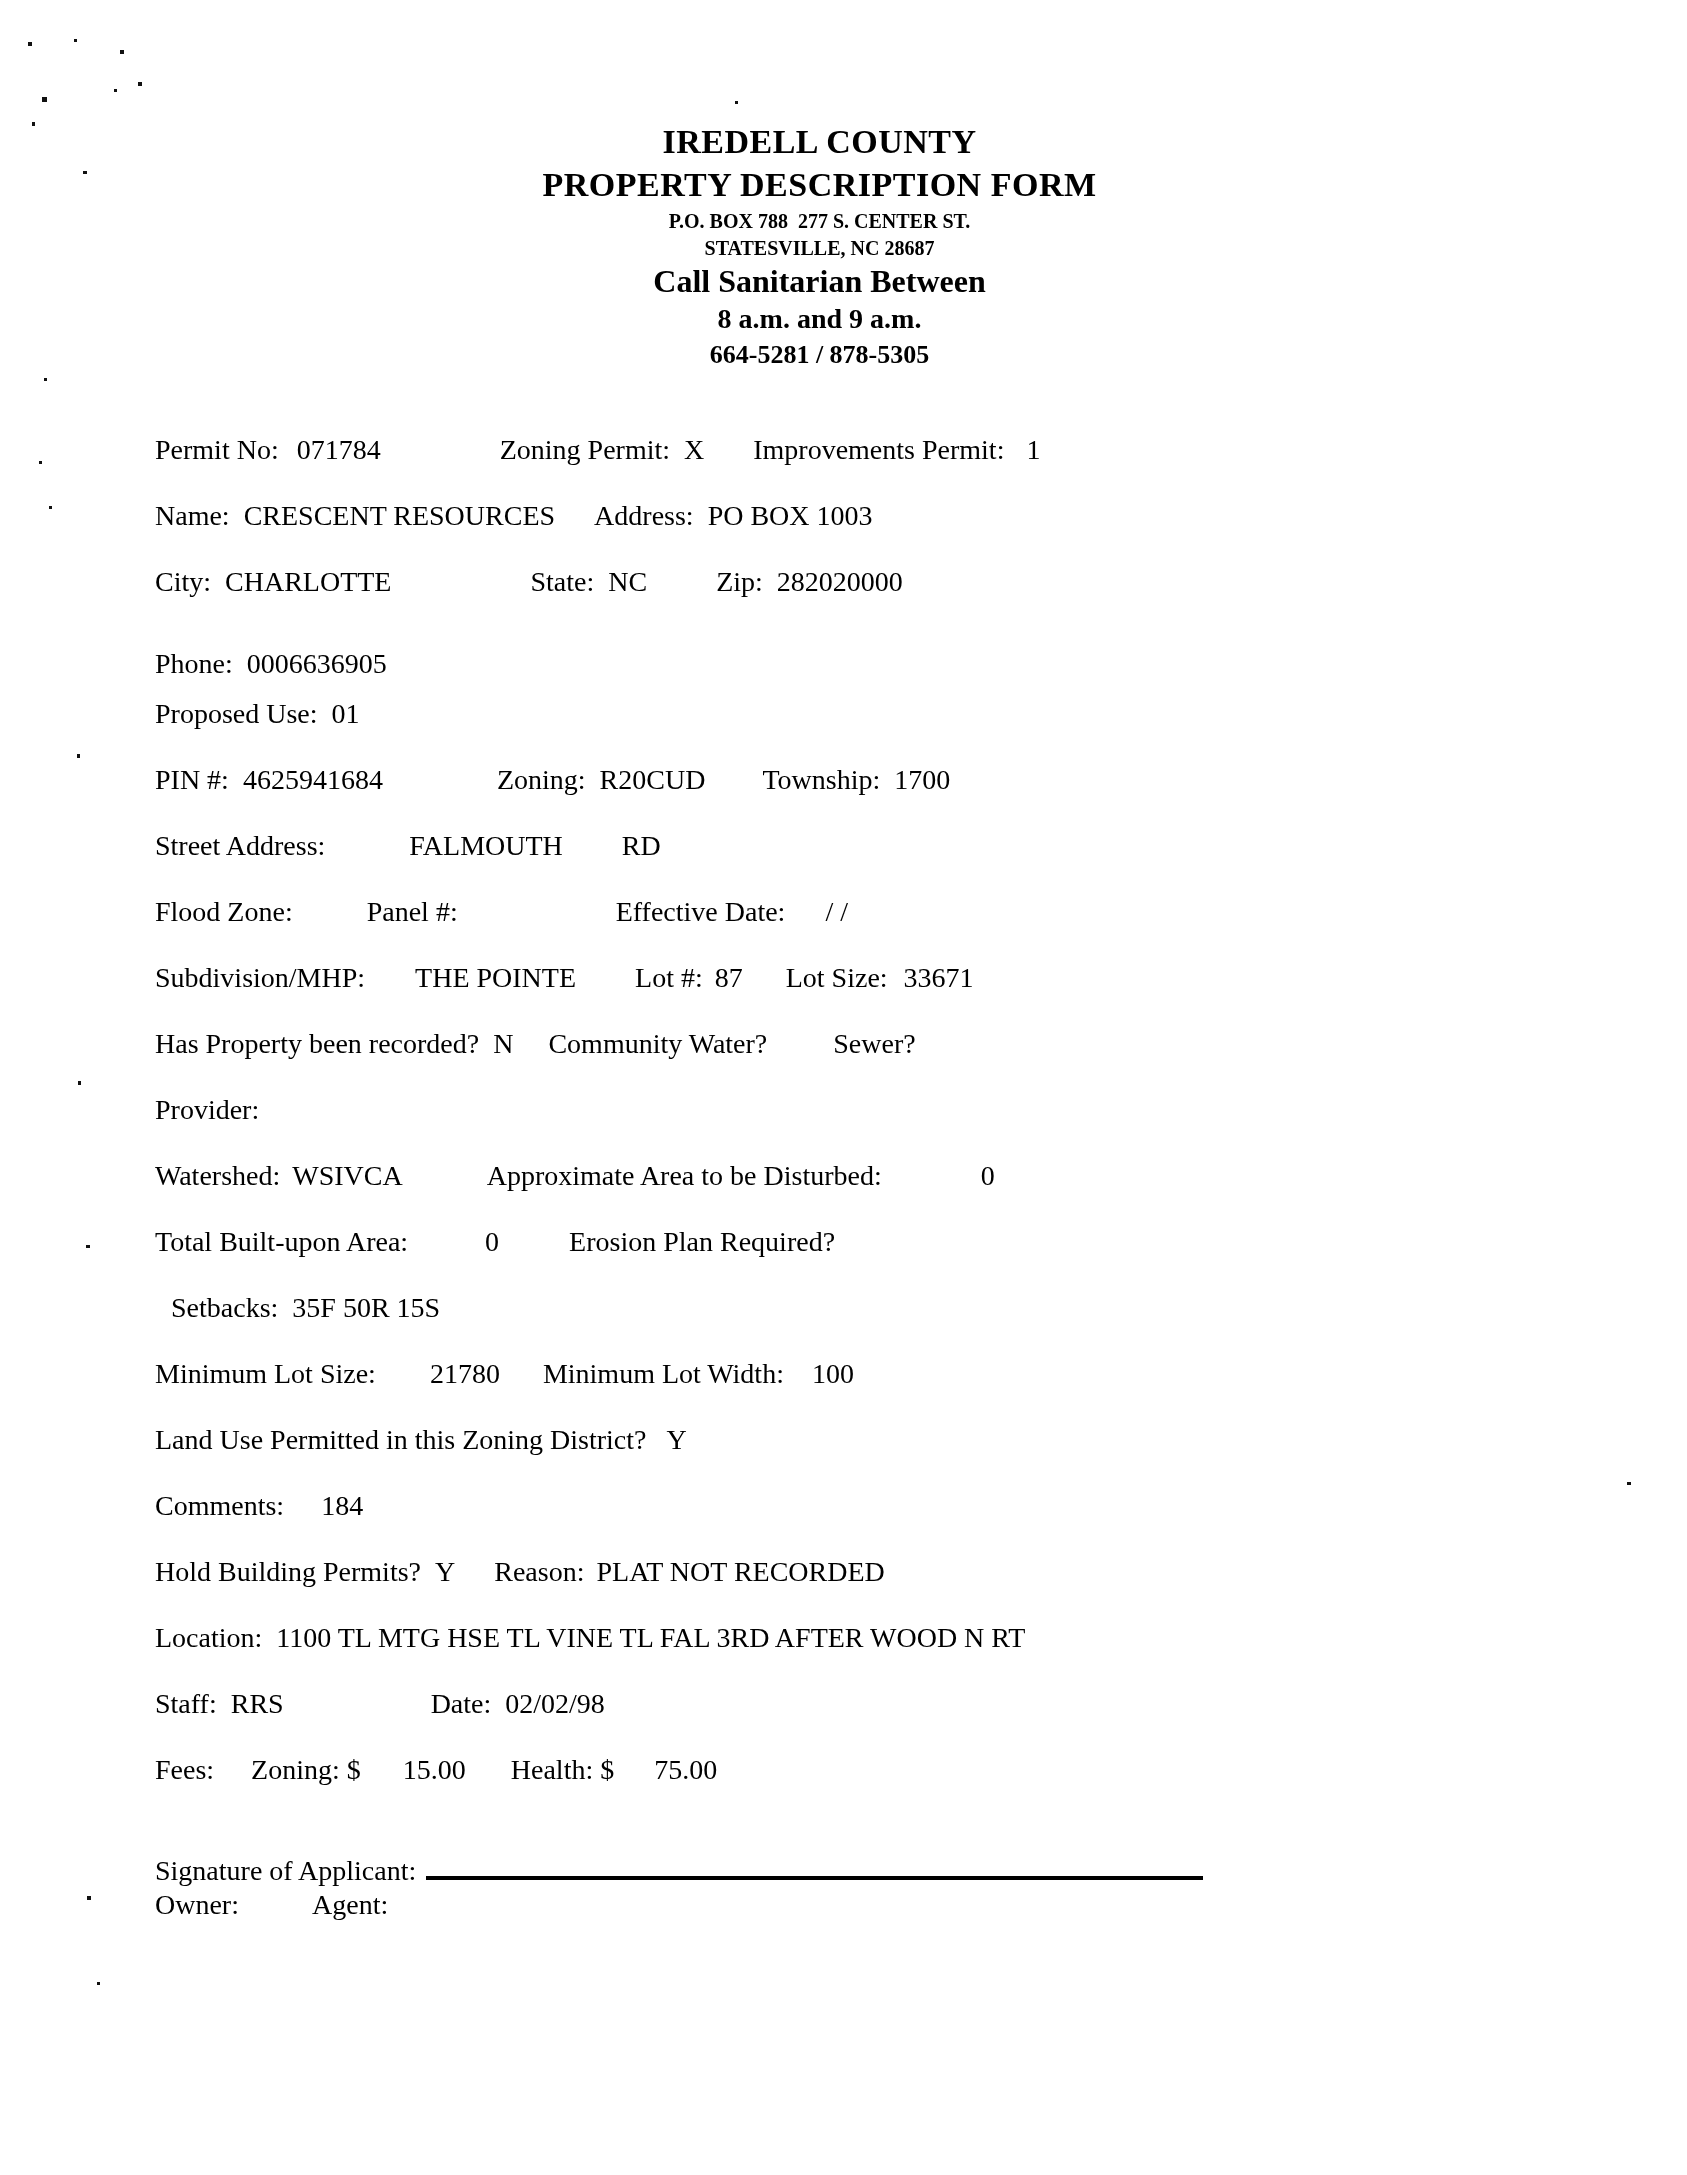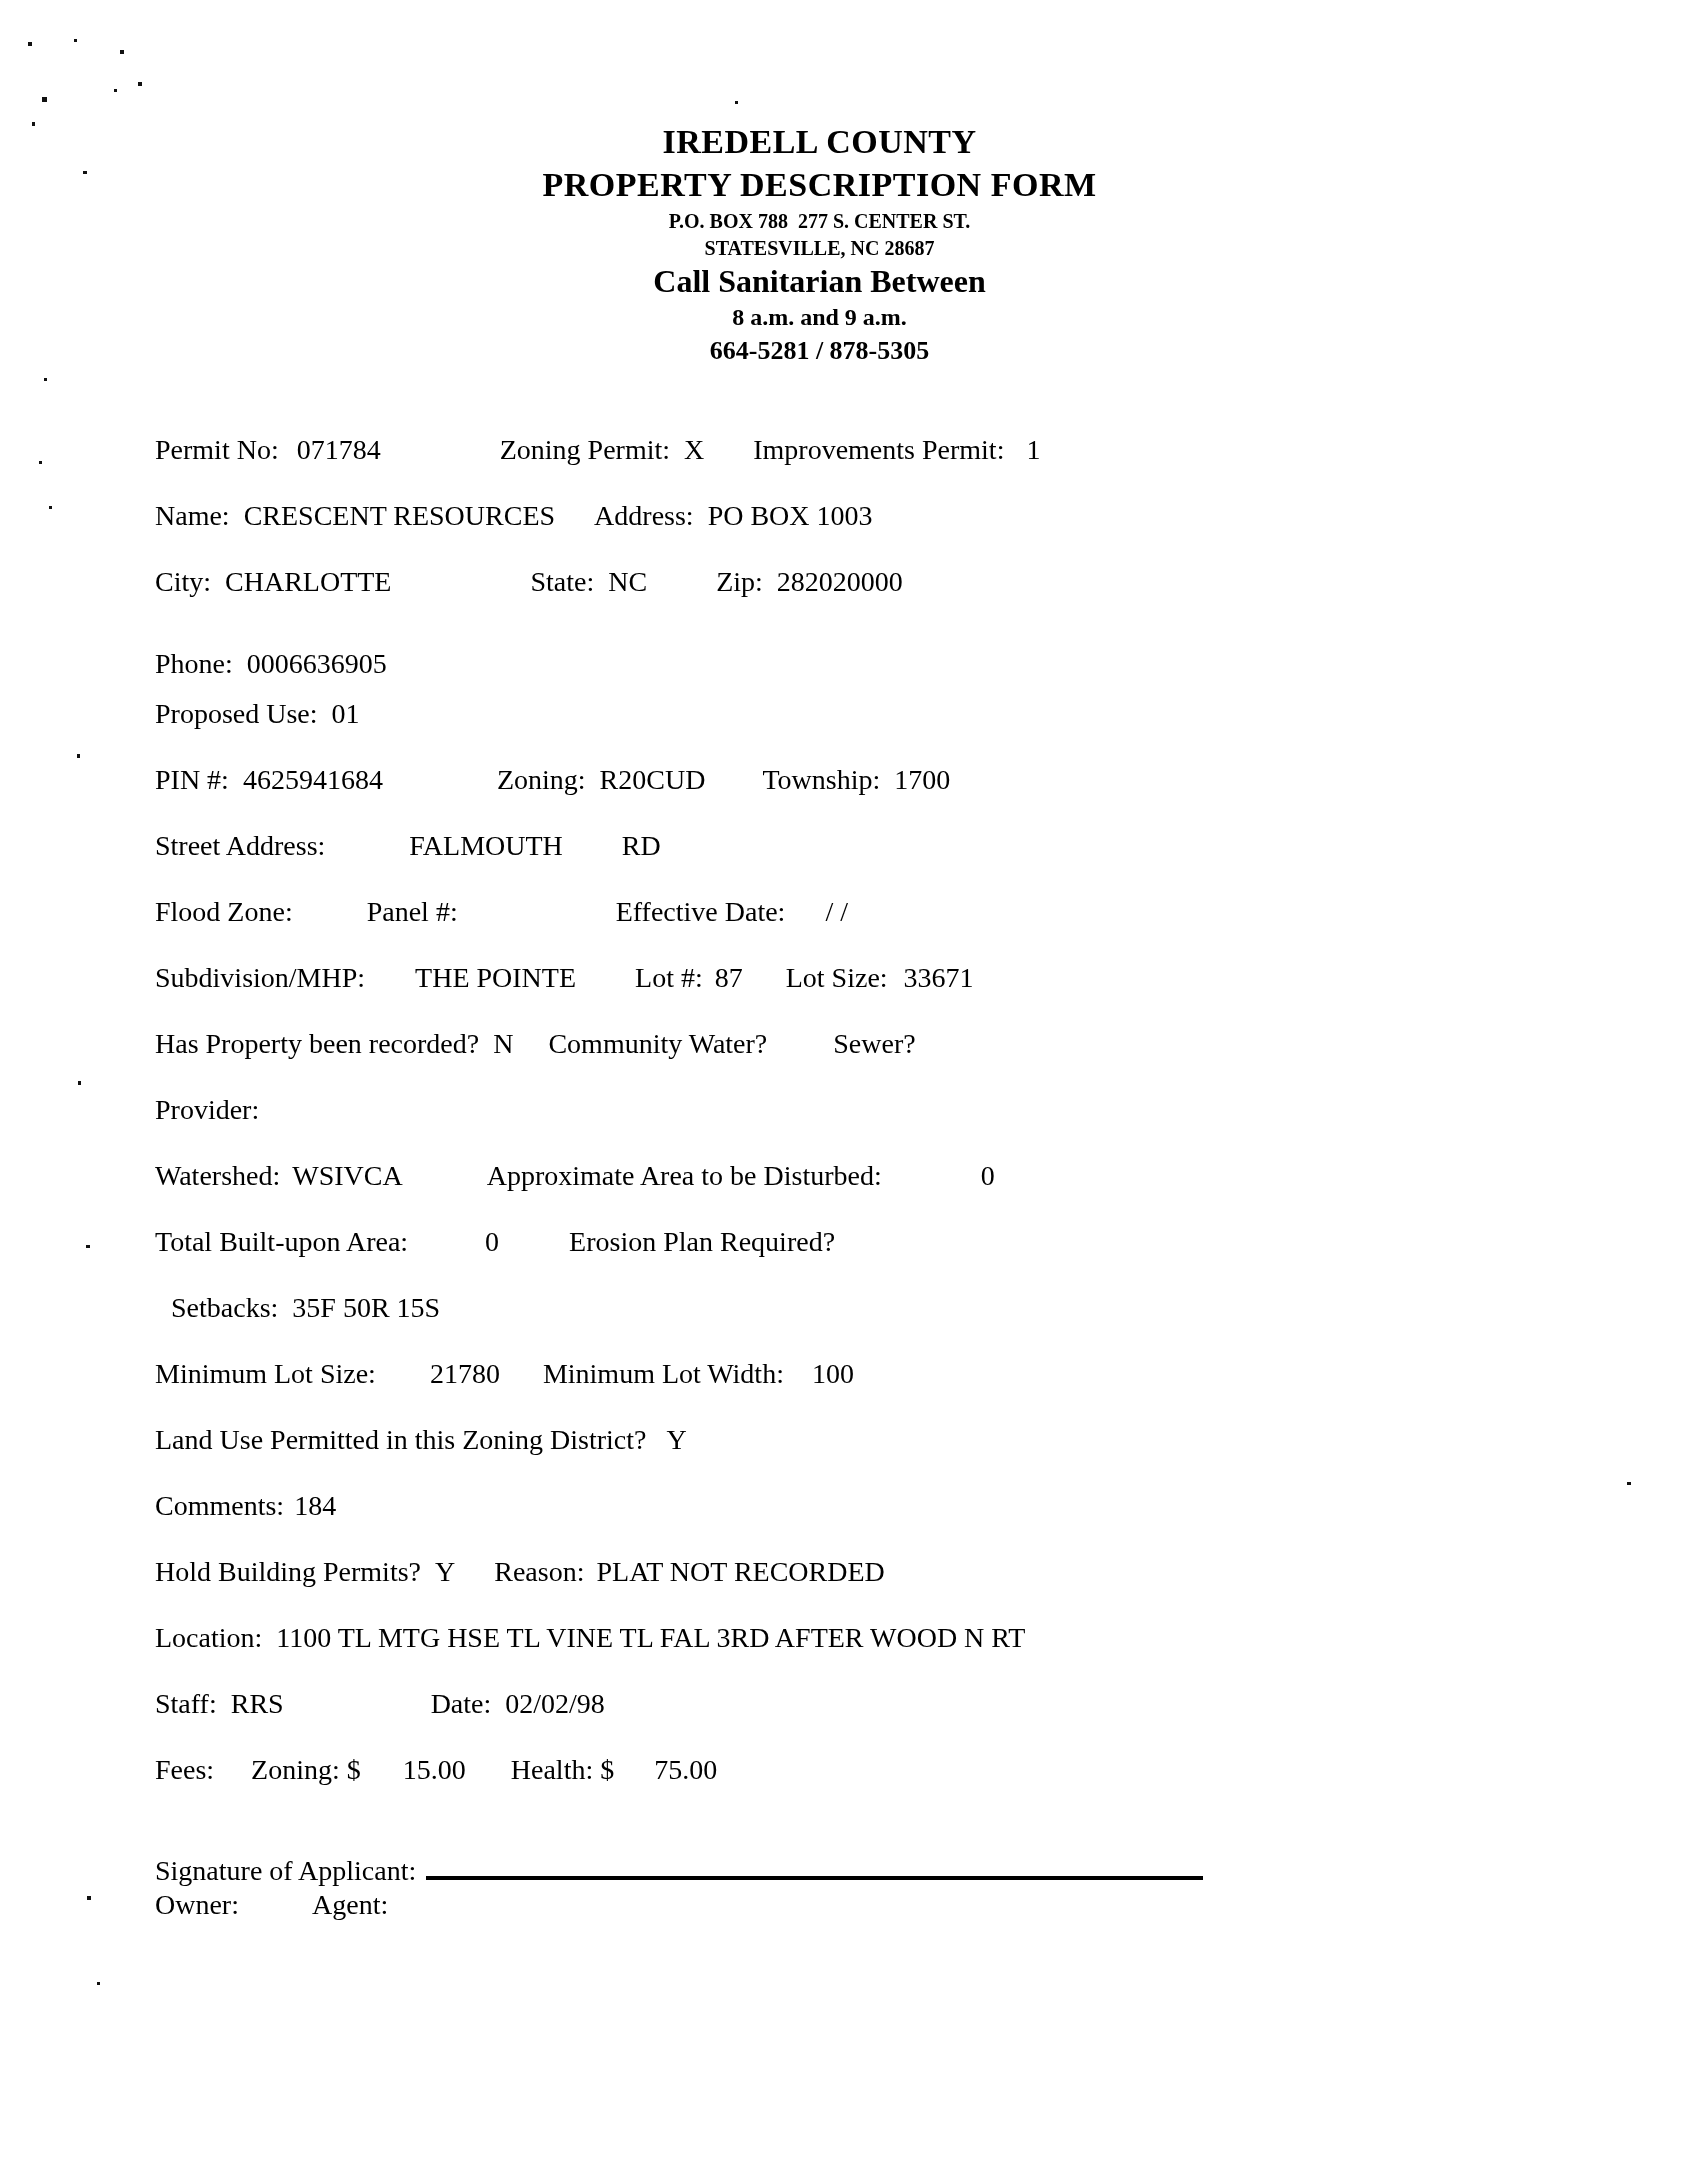--- a/index.html
+++ b/index.html
@@ -23,21 +23,21 @@
     top: 125px;
     width: 1329px;
     text-align: center;
     font-weight: bold;
     line-height: 1;
   }
   .hline { white-space: pre; }
   .h-title   { font-size: 34px; margin: 0 0 9px 0; letter-spacing: 0.5px; }
   .h-addr    { font-size: 20px; margin: 0 0 7px 0; }
   .h-note    { font-size: 32px; margin: 0 0 8px 0; }
-  .h-note2   { font-size: 24px; margin: 0 0 9px 0; }
+  .h-note2   { font-size: 28px; margin: 0 0 9px 0; }
   .h-phone   { font-size: 26px; margin: 0; }
   
   #form-rows {
     position: absolute;
     left: 155px;
     top: 434px;
     width: 1386px;
     font-size: 28px;
   }
   .form-row {
@@ -101,21 +101,21 @@
       <div class="form-row"><span class="field" style="margin-left: 0px;"><span class="lbl">Street Address:</span><span class="val" style="margin-left: 84px;">FALMOUTH</span></span><span class="field" style="margin-left: 59px;"><span class="lbl"></span><span class="val" style="margin-left: 0px;">RD</span></span></div>
       <div class="form-row"><span class="field" style="margin-left: 0px;"><span class="lbl">Flood Zone:</span></span><span class="field" style="margin-left: 74px;"><span class="lbl">Panel #:</span></span><span class="field" style="margin-left: 158px;"><span class="lbl">Effective Date:</span><span class="val" style="margin-left: 40px;">/ /</span></span></div>
       <div class="form-row"><span class="field" style="margin-left: 0px;"><span class="lbl">Subdivision/MHP:</span><span class="val" style="margin-left: 50px;">THE POINTE</span></span><span class="field" style="margin-left: 59px;"><span class="lbl">Lot #:</span><span class="val" style="margin-left: 12px;">87</span></span><span class="field" style="margin-left: 43px;"><span class="lbl">Lot Size:</span><span class="val" style="margin-left: 16px;">33671</span></span></div>
       <div class="form-row"><span class="field" style="margin-left: 0px;"><span class="lbl">Has Property been recorded?</span><span class="val" style="margin-left: 14px;">N</span></span><span class="field" style="margin-left: 35px;"><span class="lbl">Community Water?</span></span><span class="field" style="margin-left: 66px;"><span class="lbl">Sewer?</span></span></div>
       <div class="form-row"><span class="field" style="margin-left: 0px;"><span class="lbl">Provider:</span></span></div>
       <div class="form-row"><span class="field" style="margin-left: 0px;"><span class="lbl">Watershed:</span><span class="val" style="margin-left: 12px;">WSIVCA</span></span><span class="field" style="margin-left: 84px;"><span class="lbl">Approximate Area to be Disturbed:</span><span class="val" style="margin-left: 99px;">0</span></span></div>
       <div class="form-row"><span class="field" style="margin-left: 0px;"><span class="lbl">Total Built-upon Area:</span><span class="val" style="margin-left: 77px;">0</span></span><span class="field" style="margin-left: 70px;"><span class="lbl">Erosion Plan Required?</span></span></div>
       <div class="form-row"><span class="field" style="margin-left: 16px;"><span class="lbl">Setbacks:</span><span class="val" style="margin-left: 14px;">35F 50R 15S</span></span></div>
       <div class="form-row"><span class="field" style="margin-left: 0px;"><span class="lbl">Minimum Lot Size:</span><span class="val" style="margin-left: 54px;">21780</span></span><span class="field" style="margin-left: 43px;"><span class="lbl">Minimum  Lot Width:</span><span class="val" style="margin-left: 28px;">100</span></span></div>
       <div class="form-row"><span class="field" style="margin-left: 0px;"><span class="lbl">Land Use Permitted in this Zoning District?</span><span class="val" style="margin-left: 20px;">Y</span></span></div>
-      <div class="form-row"><span class="field" style="margin-left: 0px;"><span class="lbl">Comments:</span><span class="val" style="margin-left: 10px;">184</span></span></div>
+      <div class="form-row"><span class="field" style="margin-left: 0px;"><span class="lbl">Comments:</span><span class="val" style="margin-left: 37px;">184</span></span></div>
       <div class="form-row"><span class="field" style="margin-left: 0px;"><span class="lbl">Hold Building Permits?</span><span class="val" style="margin-left: 14px;">Y</span></span><span class="field" style="margin-left: 39px;"><span class="lbl">Reason:</span><span class="val" style="margin-left: 12px;">PLAT NOT RECORDED</span></span></div>
       <div class="form-row"><span class="field" style="margin-left: 0px;"><span class="lbl">Location:</span><span class="val" style="margin-left: 14px;">1100 TL MTG HSE TL VINE TL FAL 3RD AFTER WOOD N RT</span></span></div>
       <div class="form-row"><span class="field" style="margin-left: 0px;"><span class="lbl">Staff:</span><span class="val" style="margin-left: 14px;">RRS</span></span><span class="field" style="margin-left: 147px;"><span class="lbl">Date:</span><span class="val" style="margin-left: 14px;">02/02/98</span></span></div>
       <div class="form-row"><span class="field" style="margin-left: 0px;"><span class="lbl">Fees:</span></span><span class="field" style="margin-left: 37px;"><span class="lbl">Zoning: $</span><span class="val" style="margin-left: 42px;">15.00</span></span><span class="field" style="margin-left: 45px;"><span class="lbl">Health: $</span><span class="val" style="margin-left: 40px;">75.00</span></span></div>
     </div>
 
   <div id="signature-block">
     <span>Signature of Applicant:</span><span id="signature-line"></span>
   </div>
 

